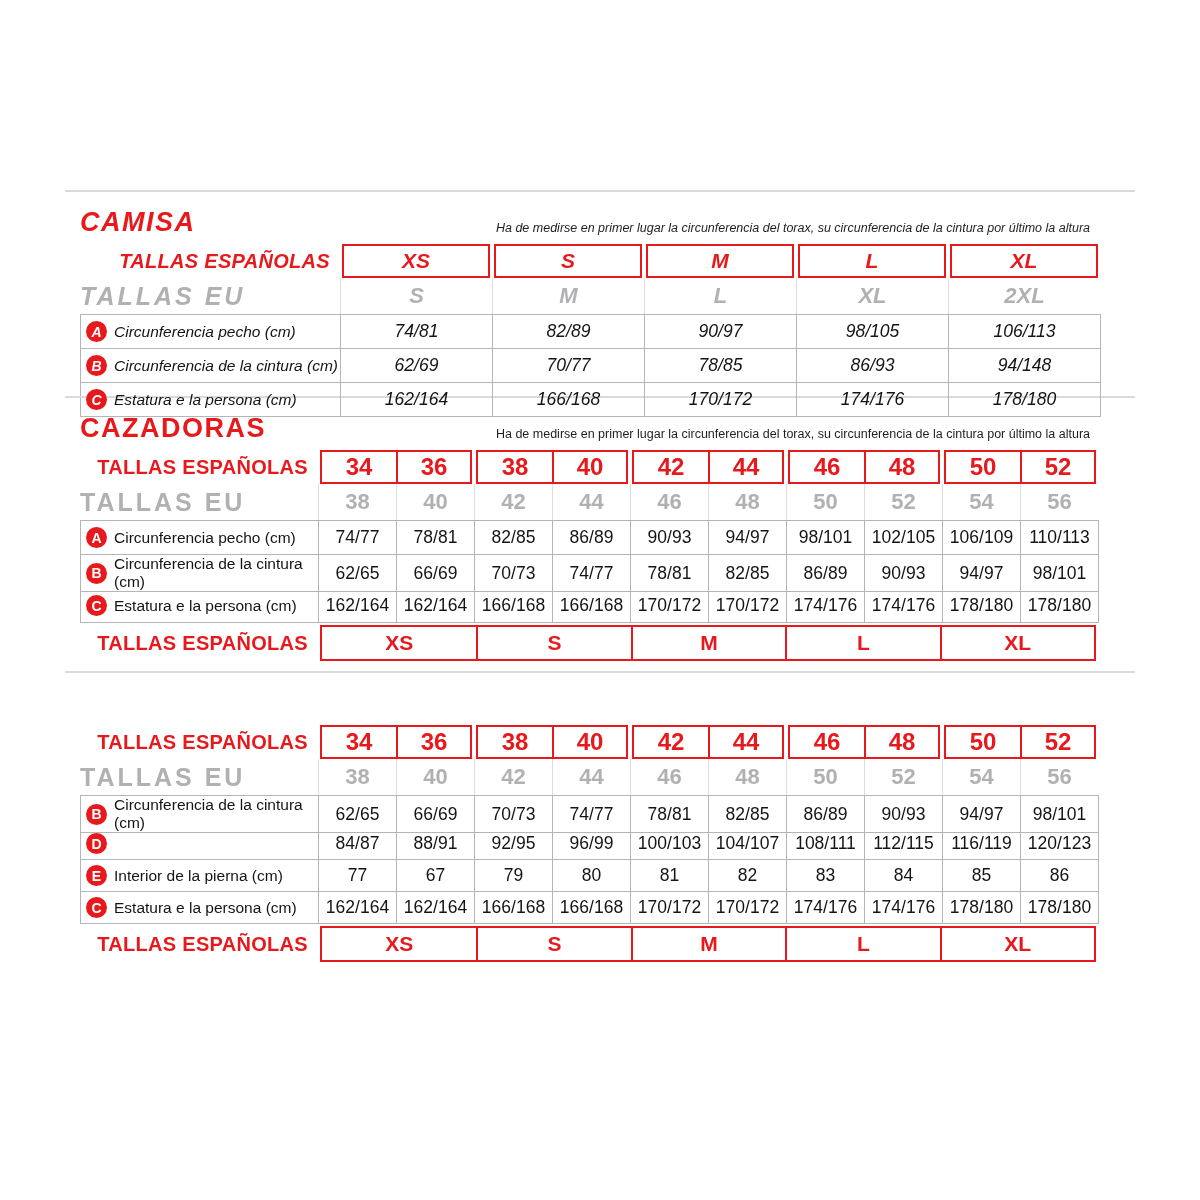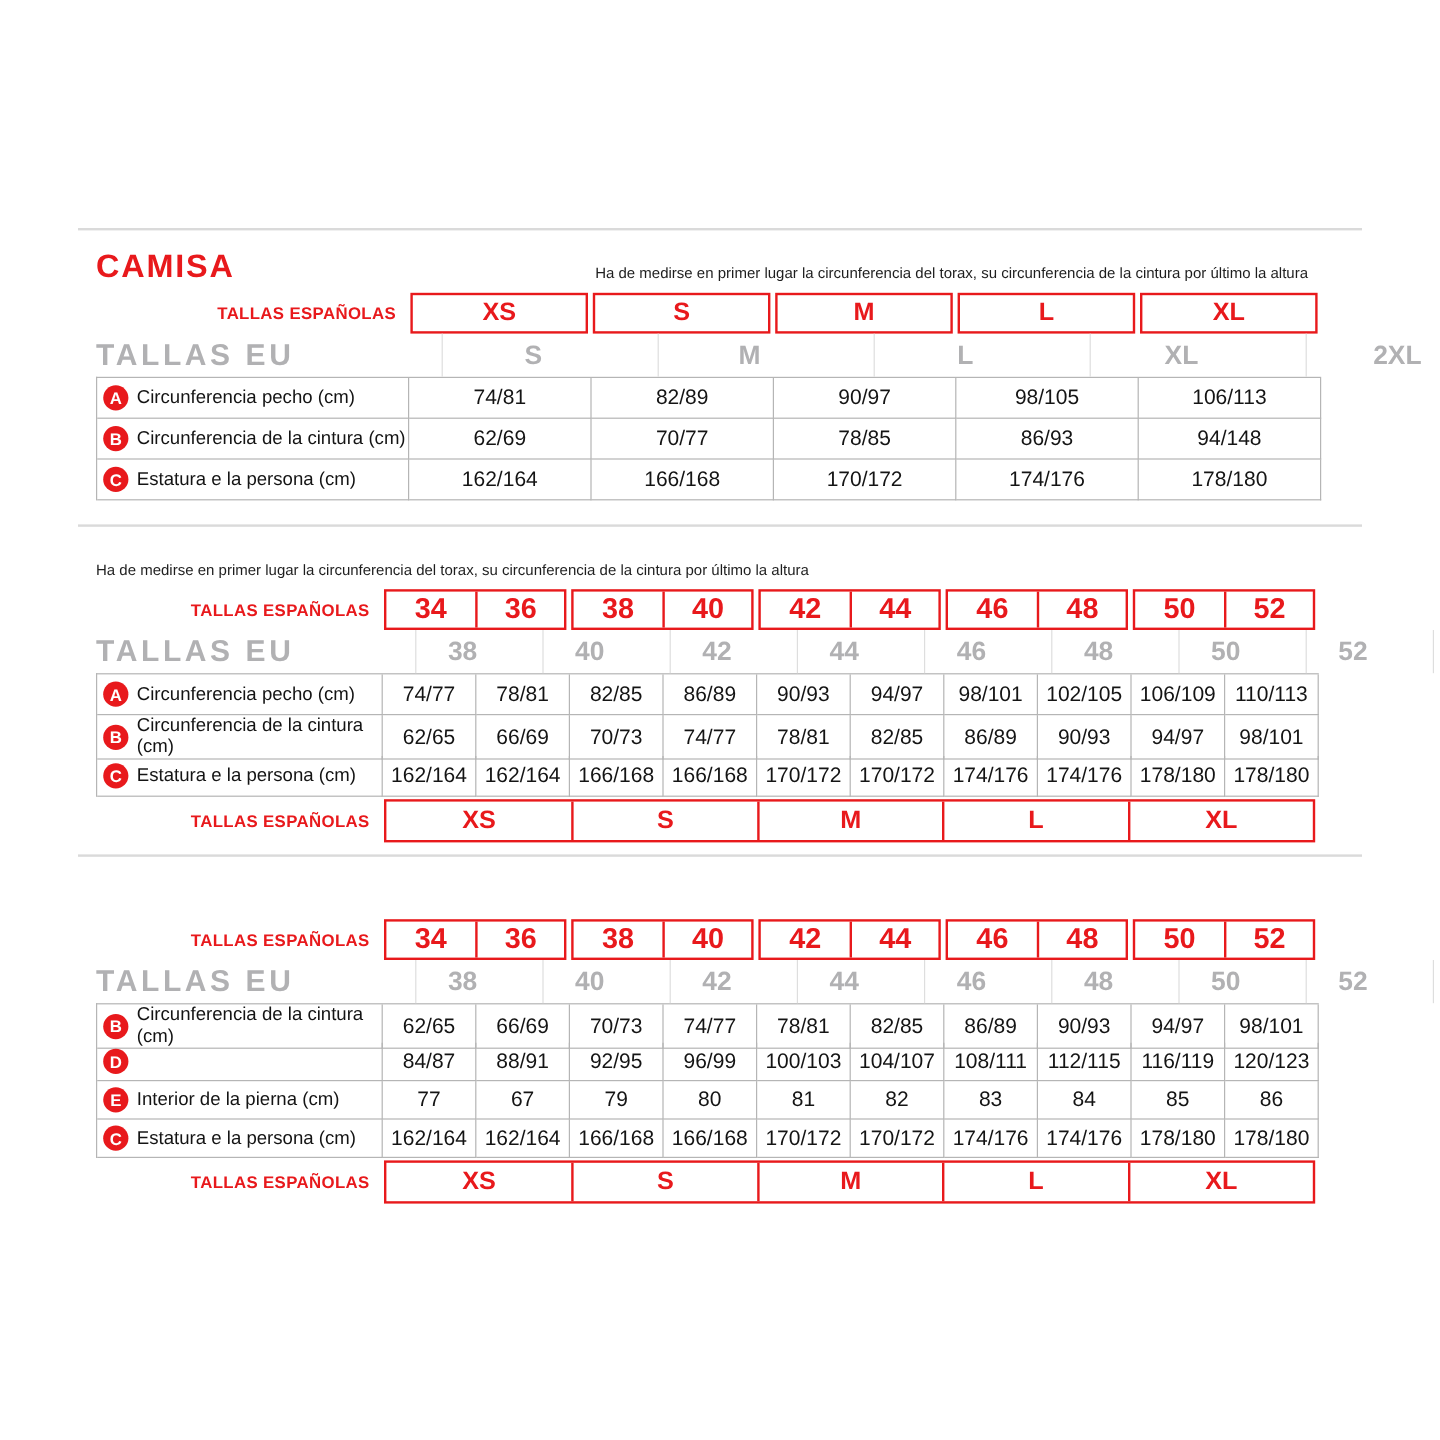--- a/index.html
+++ b/index.html
@@ -9,49 +9,49 @@
     --sep:#dadada;
     --ink:#141414;
   }
   html,body{margin:0;padding:0;background:#fff;}
   .sheet{
     position:relative;width:1200px;height:1200px;background:#fff;
     font-family:"Liberation Sans",sans-serif;overflow:hidden;
   }
   .content{position:absolute;left:65px;top:190px;width:1070px;}
   .sec{border-top:2px solid var(--sep);padding:10px 0 0 15px;box-sizing:border-box;}
-  .sec-camisa{height:247px;}
+  .sec-camisa{height:206px;font-style:italic;}
   .sec-cazadoras{height:275px;}
   .sec-pantalones{height:288px;}
   .sec-head{display:flex;align-items:flex-end;justify-content:space-between;height:36px;margin-bottom:6px;padding-right:45px;}
   .title{margin:0;font-size:27px;font-weight:bold;color:var(--red);letter-spacing:1.5px;}
   .note{margin:0 0 3px 0;font-size:12.5px;color:#1e1e1e;}
 
   
   .r5{display:grid;grid-template-columns:260px repeat(5,152px);}
   .r10{display:grid;grid-template-columns:238px repeat(10,78px);}
   .g5{display:grid;grid-template-columns:238px repeat(5,156px);}
 
   
   .es-row{height:34px;align-items:center;}
-  .es-lbl{color:var(--red);font-weight:bold;font-size:14px;text-align:right;padding-right:10px;letter-spacing:0.3px;}
+  .es-lbl{color:var(--red);font-weight:bold;font-size:20px;text-align:right;padding-right:10px;letter-spacing:0.3px;}
   .size-box{
     border:2px solid var(--red);margin:0 2px;height:30px;
     display:flex;align-items:center;justify-content:center;
     color:var(--red);font-weight:bold;font-size:21px;
   }
   .pair-box{
     border:2px solid var(--red);margin:0 2px;height:30px;
     display:grid;grid-template-columns:1fr 1fr;grid-column:span 2;
   }
   .pair-box .half{display:flex;align-items:center;justify-content:center;color:var(--red);font-weight:bold;font-size:24px;}
   .pair-box .half + .half{border-left:2px solid var(--red);}
 
   
-  .eu-row{height:36px;align-items:stretch;gap:28px;}
+  .eu-row{height:36px;align-items:stretch;}
   .eu-lbl{color:var(--gray-text);font-weight:bold;font-size:25px;letter-spacing:3px;display:flex;align-items:center;}
   .eu-cell{
     display:flex;align-items:center;justify-content:center;
     color:var(--gray-text);font-weight:bold;font-size:22px;
     border-left:1px solid #dedede;
   }
 
   
   .dgrid{border-top:1px solid var(--grid);border-left:1px solid var(--grid);width:max-content;}
   .drow>div{border-right:1px solid var(--grid);border-bottom:1px solid var(--grid);box-sizing:border-box;}
@@ -132,20 +132,21 @@
           <div class="dval">166/168</div>
           <div class="dval">170/172</div>
           <div class="dval">174/176</div>
           <div class="dval">178/180</div>
         </div>
       </div>
     </section>
 
     <section class="sec sec-cazadoras">
       <div class="sec-head">
+        <h2 class="title">CAZADORAS</h2>
         <p class="note">Ha de medirse en primer lugar la circunferencia del torax, su circunferencia de la cintura por último la altura</p>
       </div>
 
       <div class="r10 es-row">
         <div class="es-lbl">TALLAS ESPAÑOLAS</div>
         <div class="pair-box">
           <span class="half">34</span>
           <span class="half">36</span>
         </div>
         <div class="pair-box">

